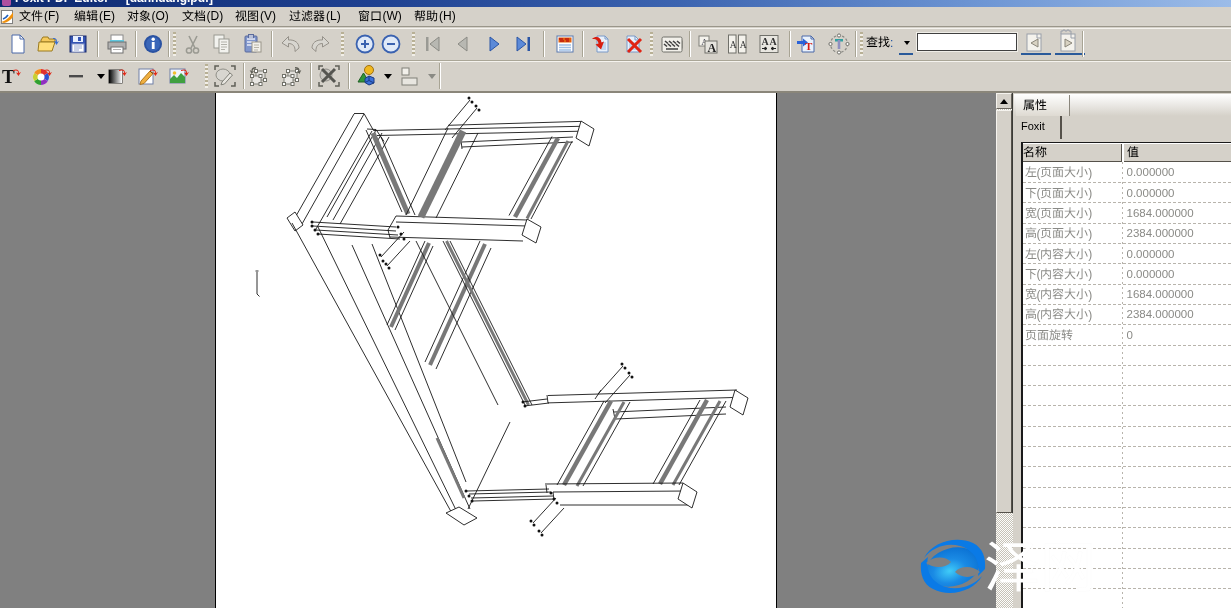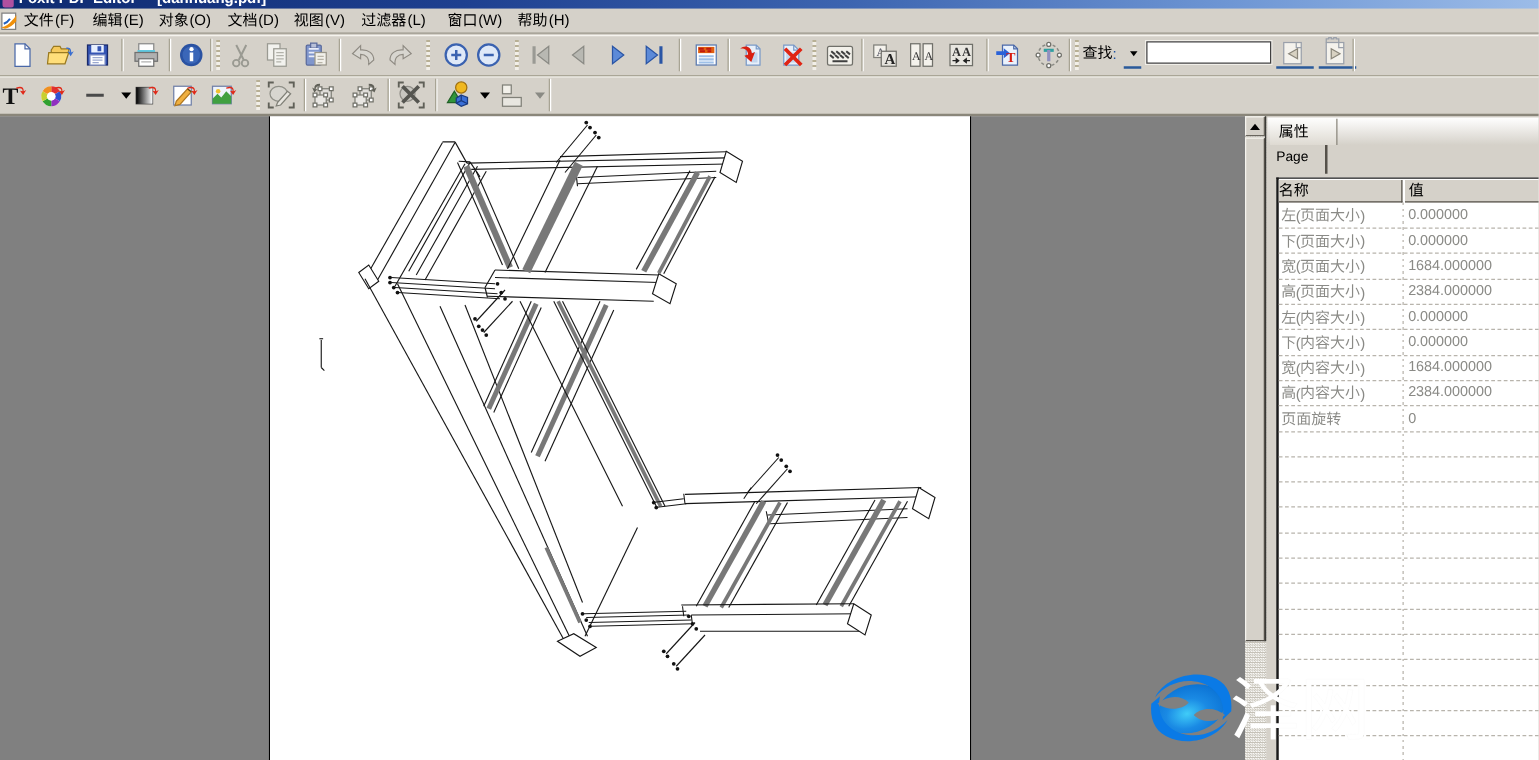--- a/index.html
+++ b/index.html
@@ -470,21 +470,21 @@
 <div class="abs" style="left:996px;top:110px;width:16px;height:403px;background:#d5d1c9;border:1px solid;border-color:#f5f3ee #55514a #55514a #f5f3ee"></div>
 <div class="abs" style="left:1012.2px;top:93px;width:1.2px;height:420px;background:#3a3a36"></div>
 <div class="abs" style="left:1013.5px;top:93px;width:218px;height:515px;background:#d5d1c9"></div>
 <div class="abs" style="left:1014px;top:94px;width:217px;height:22px;background:linear-gradient(#ffffff,#d5d1c9)"></div>
 <div class="abs" style="left:1016px;top:95px;width:54px;height:21px;background:linear-gradient(#fdfdfc,#dedad2);border-right:1.5px solid #8a867c"></div>
 <svg style="position:absolute;left:1022.5px;top:98.5px;overflow:visible" width="26" height="17" fill="#000">
       <path transform="translate(0.0,10.3) scale(0.01200,-0.01200)" d="M214 736H811V647H214ZM140 796V504C140 344 131 121 32 -36C51 -43 84 -62 98 -74C200 90 214 334 214 504V587H886V796ZM360 381H537V310H360ZM605 381H787V310H605ZM668 120 698 76 605 73V150H832V-12C832 -22 829 -26 817 -26C805 -27 768 -27 724 -25C731 -41 740 -62 743 -79C806 -79 847 -79 871 -70C896 -60 902 -45 902 -12V204H605V261H858V429H605V488C694 495 778 505 843 517L798 563C678 540 453 527 271 524C278 511 285 489 287 475C366 475 453 478 537 483V429H292V261H537V204H252V-81H321V150H537V71L361 65L365 8C463 12 596 19 729 26L755 -22L802 -4C784 32 746 91 713 134Z"></path>
       <path transform="translate(12.0,10.3) scale(0.01200,-0.01200)" d="M172 840V-79H247V840ZM80 650C73 569 55 459 28 392L87 372C113 445 131 560 137 642ZM254 656C283 601 313 528 323 483L379 512C368 554 337 625 307 679ZM334 27V-44H949V27H697V278H903V348H697V556H925V628H697V836H621V628H497C510 677 522 730 532 782L459 794C436 658 396 522 338 435C356 427 390 410 405 400C431 443 454 496 474 556H621V348H409V278H621V27Z"></path>
     </svg>
 <div class="abs" style="left:1016px;top:116px;width:46px;height:23px;background:#d5d1c9;border-right:2px solid #55514a"></div>
-<div class="abs" style="left:1021px;top:120px;font-size:11px;color:#000">Page</div>
+<div class="abs" style="left:1021px;top:120px;font-size:11px;color:#000">Foxit</div>
 <div class="abs" style="left:1021px;top:142px;width:210px;height:466px;background:#fff;border-top:1.5px solid #1a1a1a;border-left:2px solid #1a1a1a"></div>
 <div class="abs" style="left:1023px;top:143.5px;width:99px;height:18px;background:#d5d1c9;border-right:1.5px solid #55514a;border-bottom:1.5px solid #55514a"></div>
 <div class="abs" style="left:1123.5px;top:143.5px;width:107.5px;height:18px;background:#d5d1c9;border-bottom:1.5px solid #55514a"></div>
 <svg style="position:absolute;left:1022.5px;top:145.5px;overflow:visible" width="26" height="17" fill="#000">
       <path transform="translate(0.0,10.3) scale(0.01200,-0.01200)" d="M263 529C314 494 373 446 417 406C300 344 171 299 47 273C61 256 79 224 86 204C141 217 197 233 252 253V-79H327V-27H773V-79H849V340H451C617 429 762 553 844 713L794 744L781 740H427C451 768 473 797 492 826L406 843C347 747 233 636 69 559C87 546 111 519 122 501C217 550 296 609 361 671H733C674 583 587 508 487 445C440 486 374 536 321 572ZM773 42H327V271H773Z"></path>
       <path transform="translate(12.0,10.3) scale(0.01200,-0.01200)" d="M512 450C489 325 449 200 392 120C409 111 440 92 453 81C510 168 555 301 582 437ZM782 440C826 331 868 185 882 91L952 113C936 207 894 349 848 460ZM532 838C509 710 467 583 408 496V553H279V731C327 743 372 757 409 772L364 831C292 799 168 770 63 752C71 735 81 710 84 694C124 700 167 707 209 715V553H54V483H200C162 368 94 238 33 167C45 150 63 121 70 103C119 164 169 262 209 362V-81H279V370C311 326 349 270 365 241L409 300C390 325 308 416 279 445V483H398L394 477C412 468 444 449 458 438C494 491 527 560 553 637H653V12C653 -1 649 -5 636 -5C623 -6 579 -6 532 -5C543 -24 554 -56 559 -76C621 -76 664 -74 691 -63C718 -51 728 -30 728 12V637H863C848 601 828 561 810 526L877 510C904 567 934 635 958 697L909 711L898 707H576C586 745 596 784 604 824Z"></path>
     </svg>
 <svg style="position:absolute;left:1126.5px;top:145.5px;overflow:visible" width="14" height="17" fill="#000">
       <path transform="translate(0.0,10.3) scale(0.01200,-0.01200)" d="M599 840C596 810 591 774 586 738H329V671H574C568 637 562 605 555 578H382V14H286V-51H958V14H869V578H623C631 605 639 637 646 671H928V738H661L679 835ZM450 14V97H799V14ZM450 379H799V293H450ZM450 435V519H799V435ZM450 239H799V152H450ZM264 839C211 687 124 538 32 440C45 422 66 383 74 366C103 398 132 435 159 475V-80H229V589C269 661 304 739 333 817Z"></path>
     </svg>

